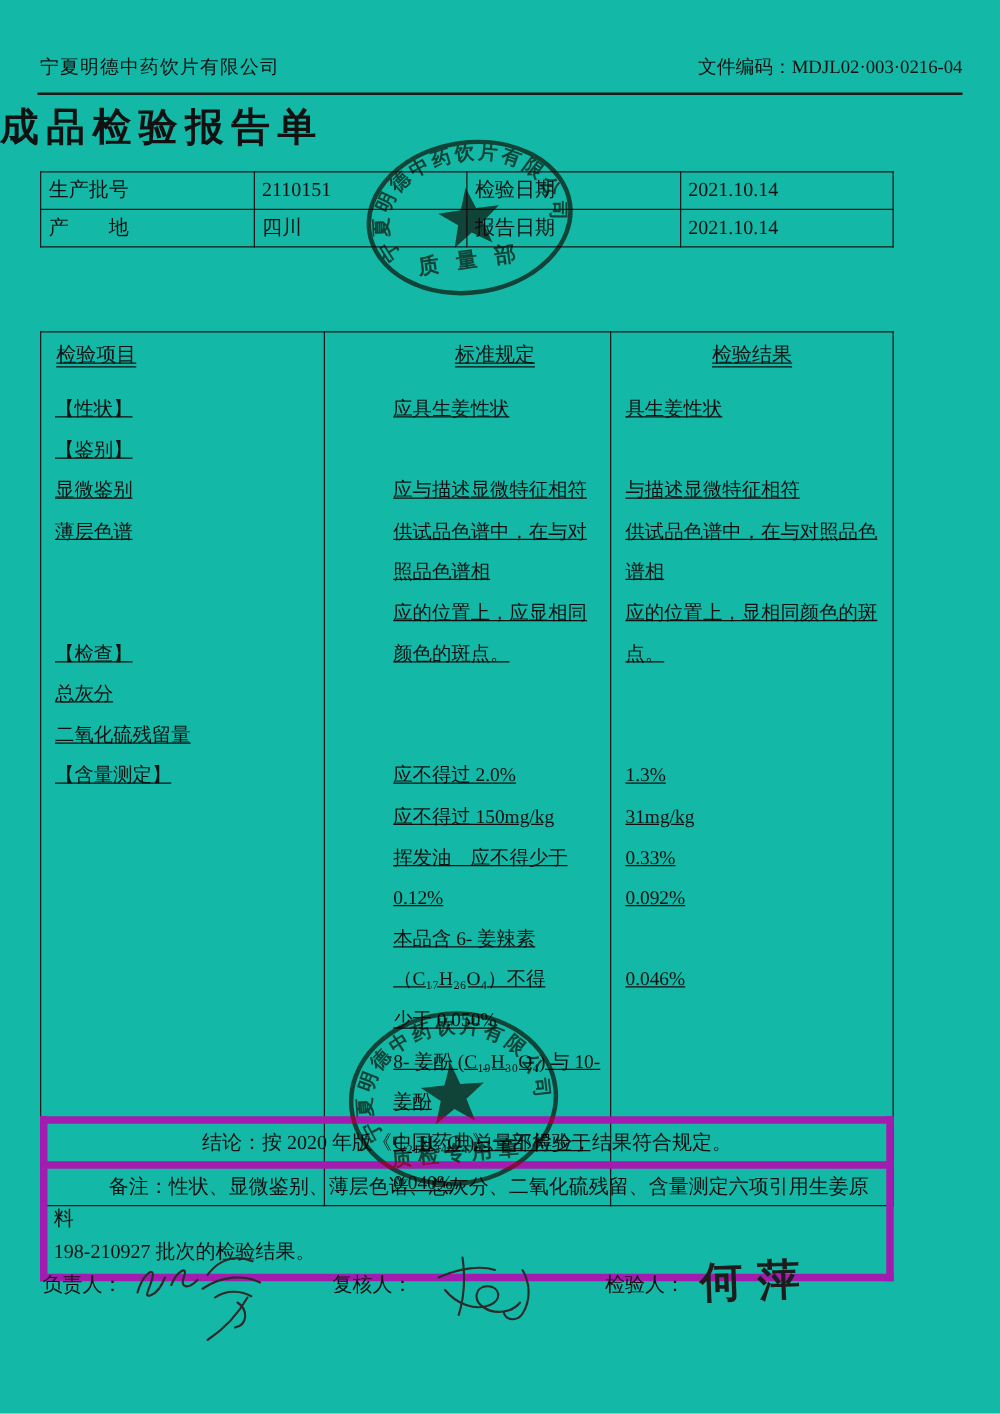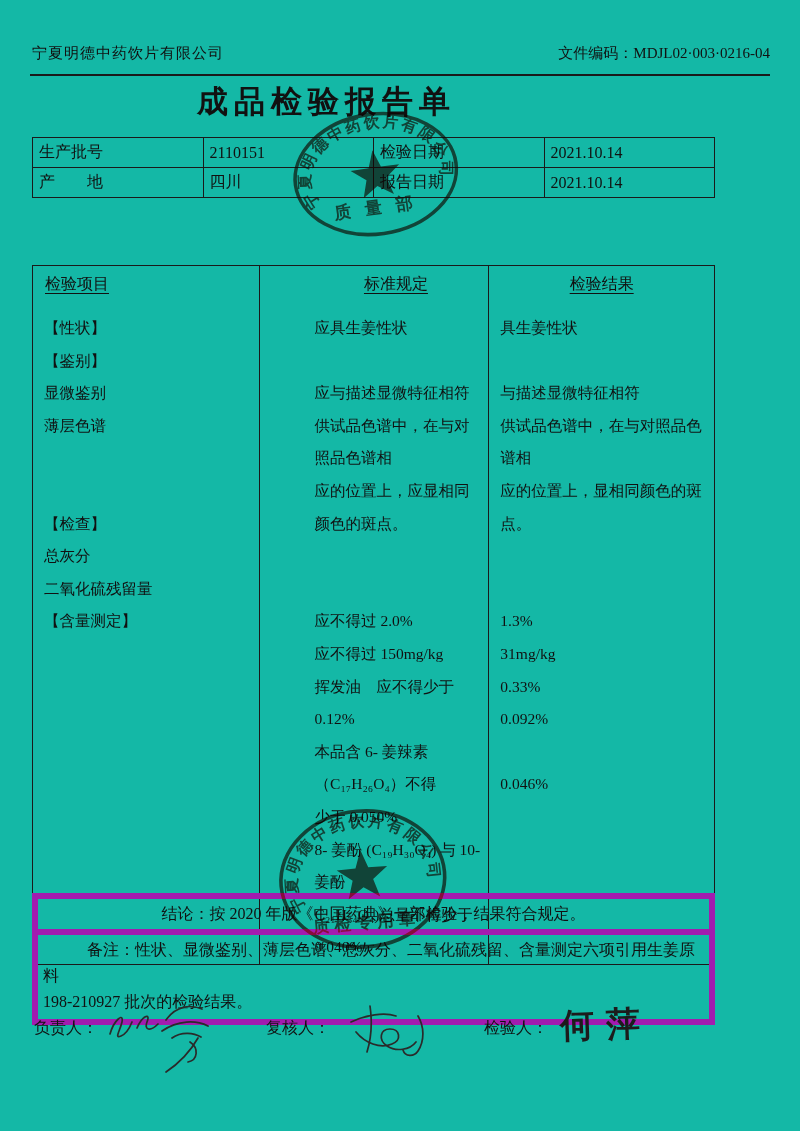--- a/index.html
+++ b/index.html
@@ -11,32 +11,32 @@
     background: #14b8a6;
     overflow: hidden;
   }
 
   
   .hdr { position: absolute; top: 44px; left: 32px; width: 738px; display: flex; justify-content: space-between; align-items: flex-end; }
   .company { font-size: 15px; letter-spacing: 1px; }
   .doccode { font-size: 15px; }
   .hdr-rule { position: absolute; top: 74px; left: 30px; width: 740px; border-top: 2px solid #1a1a1a; }
 
-  .title { position: absolute; top: 81px; left: 0; width: 653px; text-align: center;
+  .title { position: absolute; top: 81px; left: 0; width: 653px; 
            font-size: 31px; font-weight: bold; letter-spacing: 6px; }
 
   
   table { border-collapse: collapse; }
   .info-tbl { position: absolute; top: 137px; left: 32px; width: 683px; table-layout: fixed; }
   .info-tbl td { border: 1px solid #1a1a1a; height: 30px; font-size: 16px; padding: 0 6px; overflow: hidden; white-space: nowrap; }
   .info-tbl { border: 1.5px solid #1a1a1a; }
   .c1 { width: 78px; } .c2 { width: 257px; } .c3 { width: 99px; } .c4 { width: 249px; }
 
   
-  .items-tbl { position: absolute; top: 265px; left: 32px; width: 683px; height: 623px; border: 1.5px solid #1a1a1a; }
+  .items-tbl { position: absolute; top: 265px; left: 32px; width: 683px; height: 623px; border: 1.5px solid #1a1a1a; text-decoration: underline; }
   .items-tbl td { border: 1px solid #1a1a1a; vertical-align: top; font-size: 15.5px; }
   .col-item { width: 227px; } .col-std { width: 230px; padding-left: 44px; } .col-res { width: 226px; }
   .cell-head { margin-top: 8px; font-size: 16px; }
   .cell-head span { text-decoration: underline; text-underline-offset: 4px; }
   .head-left { padding-left: 12px; text-align: left; }
   .head-center { text-align: center; }
   .cell-body { margin-top: 17px; line-height: 32.6px; white-space: pre-line; }
   .pad-l { padding-left: 11px; padding-right: 4px; }
 
   

